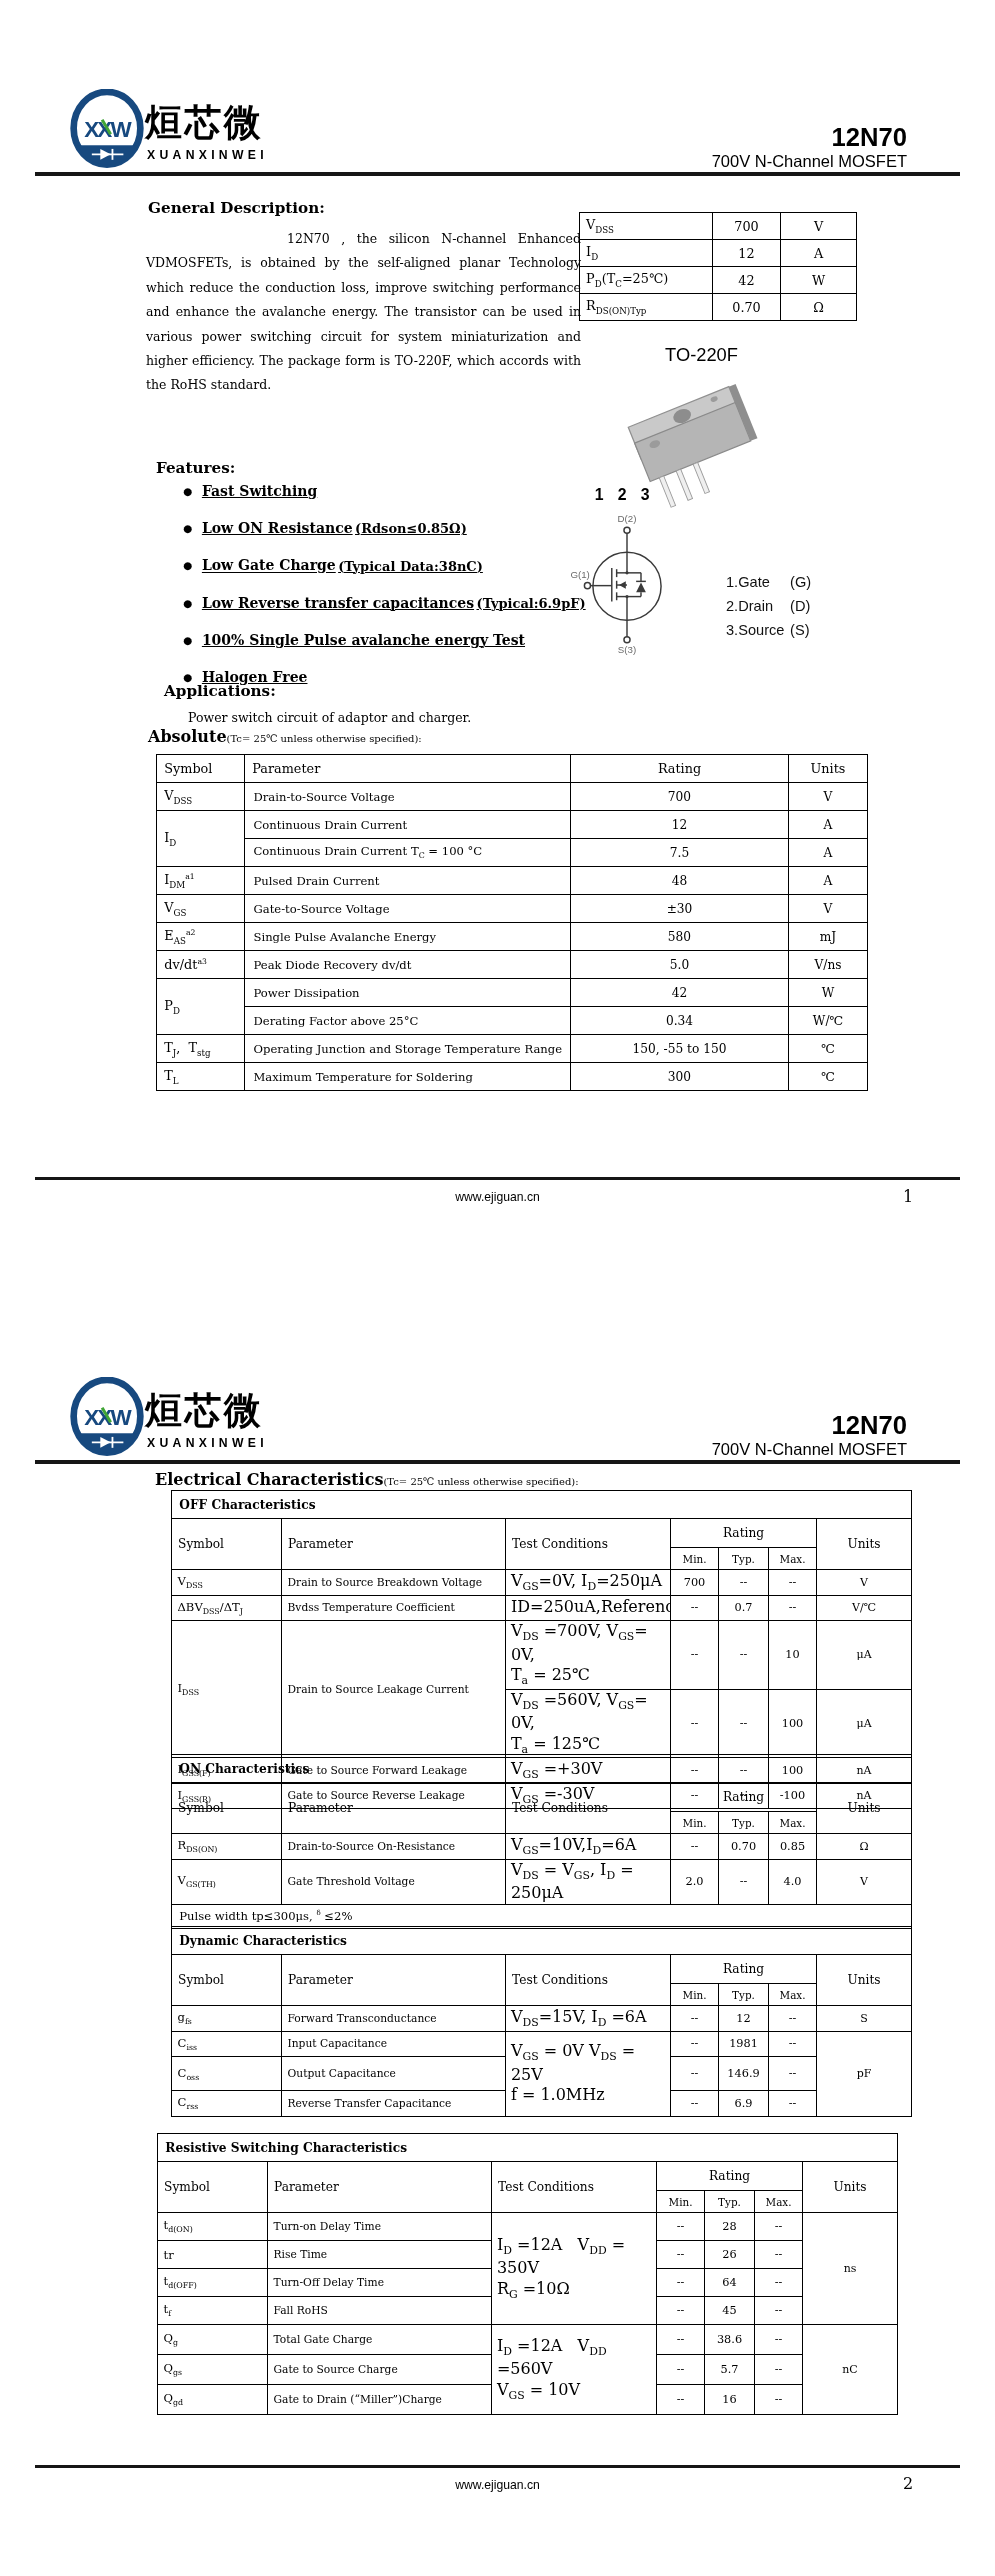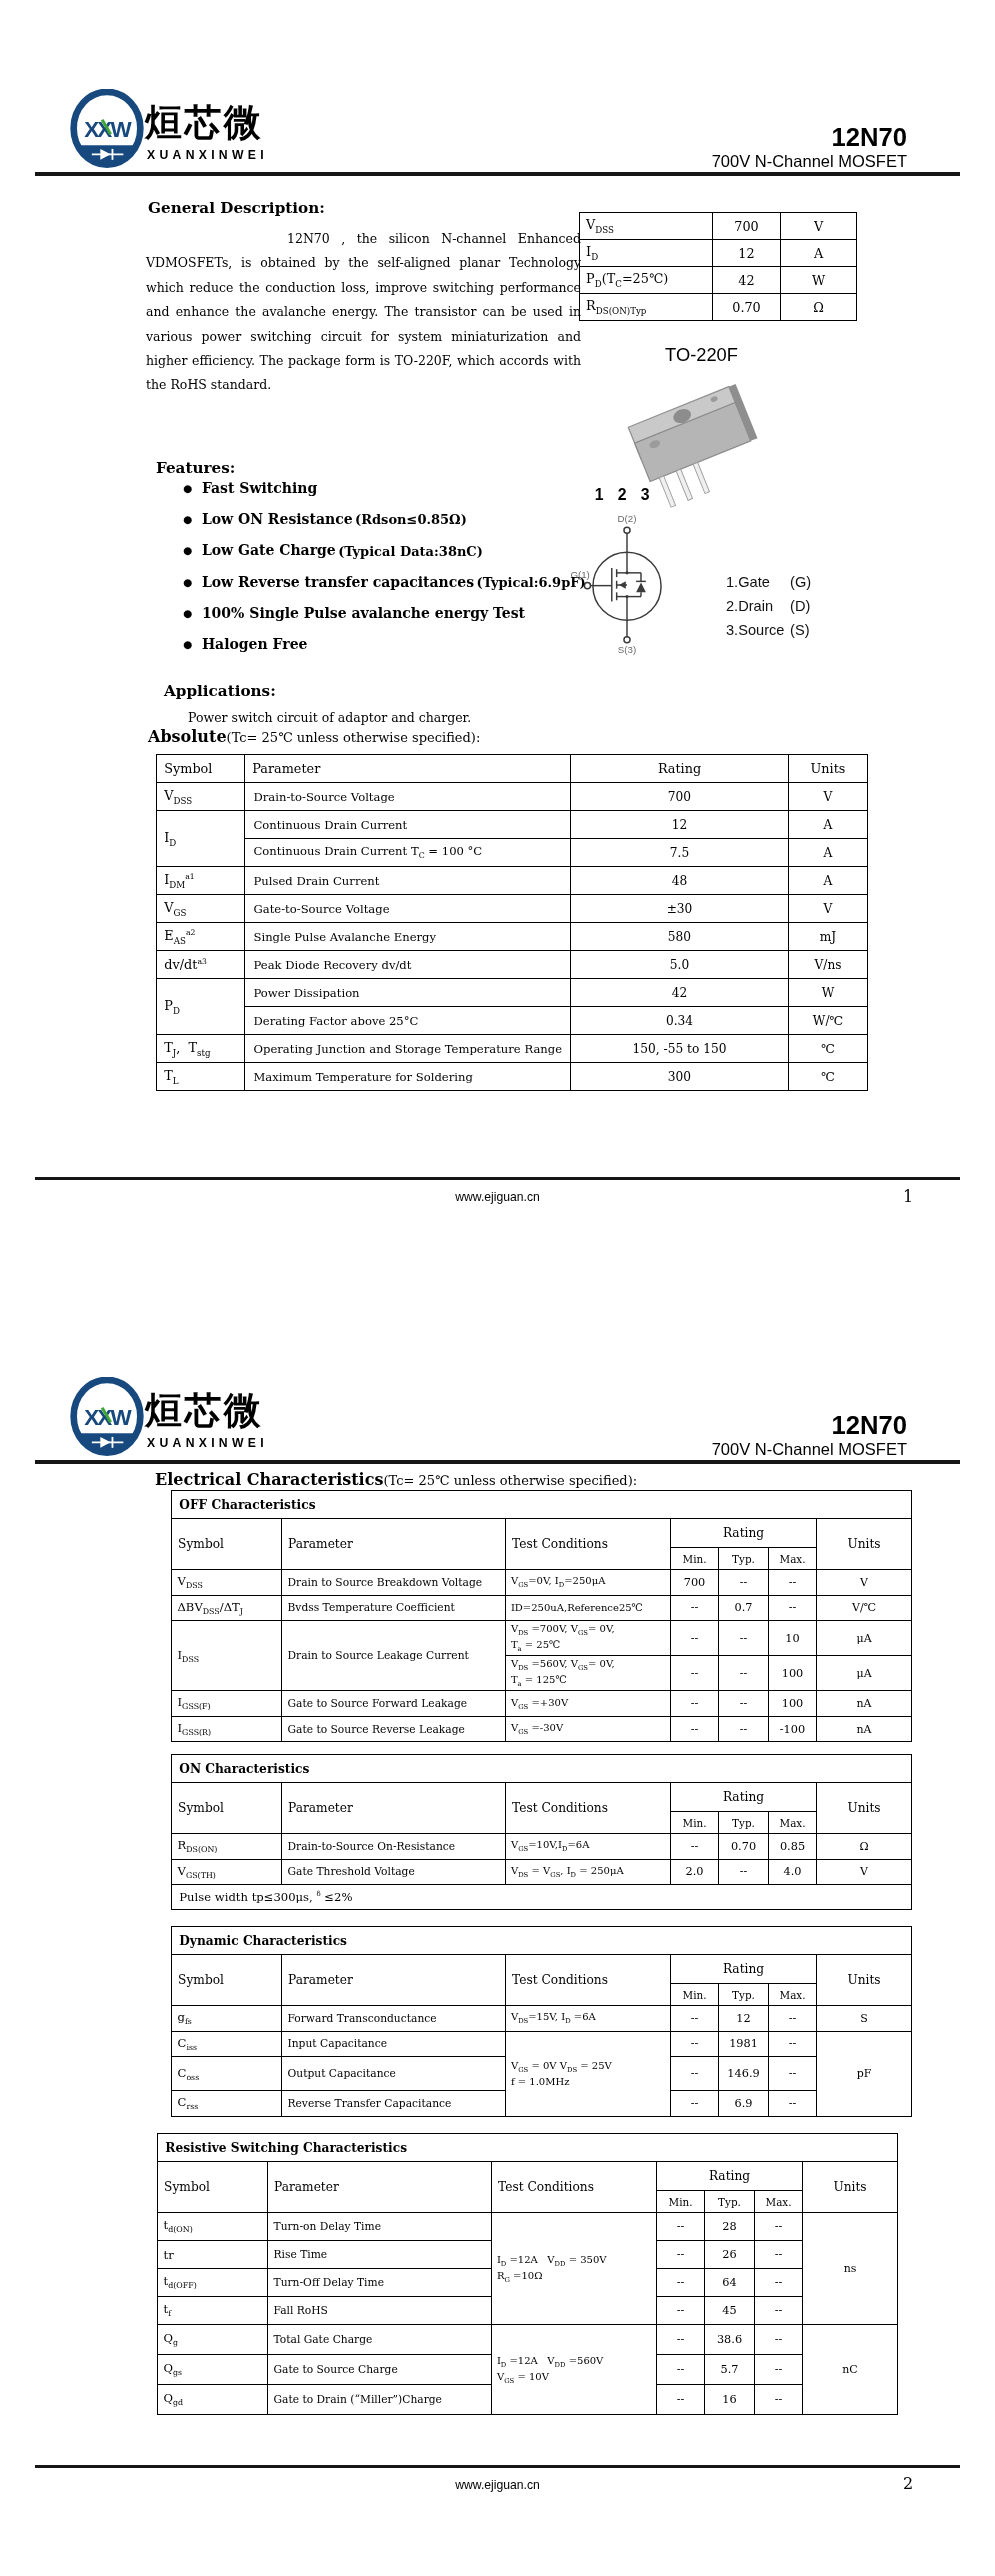--- a/index.html
+++ b/index.html
@@ -18,28 +18,28 @@
       font-weight:600;font-size:12.2px;letter-spacing:4.3px;}
   .part{position:absolute;right:88px;top:34px;font-family:"Liberation Sans",sans-serif;
       font-weight:bold;font-size:25.6px;}
   .subtitle{position:absolute;right:88px;top:63px;font-family:"Liberation Sans",sans-serif;
       font-size:16.5px;}
   .rule{position:absolute;left:35px;width:925px;height:3.7px;background:#161616;}
 
   
   .st{font-weight:bold;font-size:15.2px;}
   .mix b{font-size:16px;}
-  .mix span{font-size:13px;margin-top:17px;}
+  .mix span{font-size:10px;margin-top:17px;}
 
   
   .para{width:435px;font-size:12.5px;line-height:24.4px;text-align:justify;text-indent:141px;}
 
   
   .feat{width:427px;list-style:none;margin:0;padding:0;}
-  .feat li{margin-bottom:11px;line-height:18px;white-space:nowrap;}
+  .feat li{margin-bottom:11px;line-height:25px;white-space:nowrap;text-decoration:underline;}
   .feat .b{display:inline-block;font-size:10.4px;margin-right:9.8px;vertical-align:1.2px;}
   .feat .m{font-weight:bold;font-size:14px;}
   .feat .n{font-weight:bold;font-size:13px;margin-left:2.4px;}
 
   
   table.t{border-collapse:collapse;table-layout:fixed;border:1.8px solid #000;
           font-family:"DejaVu Serif",serif;}
   table.t td,table.t th{border:1.2px solid #000;padding:0 3.7px;overflow:hidden;font-weight:normal;}
 
   
@@ -55,21 +55,21 @@
   .abstbl th{font-size:12.8px;}
   .abstbl th.l{text-align:left;padding-left:7.3px;}
 
   
   .chtbl .sec td{font-weight:bold;font-size:12.2px;padding-left:7.3px;text-align:left;}
   .chtbl th{font-size:12.2px;}
   .chtbl th.l{text-align:left;padding-left:6.1px;}
   .chtbl th.s{font-size:10.4px;}
   .chtbl .sym2{padding-left:5.5px;font-size:11.6px;text-align:left;}
   .chtbl .par2{padding-left:5.5px;font-size:10.7px;text-align:left;}
-  .chtbl .cond{padding-left:4.9px;font-size:10px;line-height:1.3;text-align:left;margin-left:36px;}
+  .chtbl .cond{padding-left:4.9px;font-size:16px;line-height:1.3;text-align:left;margin-left:36px;}
   .chtbl .num{text-align:center;font-size:11.3px;}
   .chtbl .unit2{text-align:center;font-size:11px;}
   .chtbl .note td{font-size:11.6px;padding-left:7.3px;text-align:left;}
   tr.h36{height:22px;} tr.h40{height:24.4px;} tr.h42{height:25.6px;} tr.h46{height:28px;}
   tr.h48{height:29px;} tr.h49{height:30px;} tr.h56{height:34px;} tr.h58{height:35px;}
 
   
   .pkglabel{font-family:"Liberation Sans",sans-serif;font-size:18.3px;text-align:center;width:177px;}
   .legend{font-family:"Liberation Sans",sans-serif;font-size:14.6px;color:#111;}
   .legend .row{height:24px;line-height:24px;}

